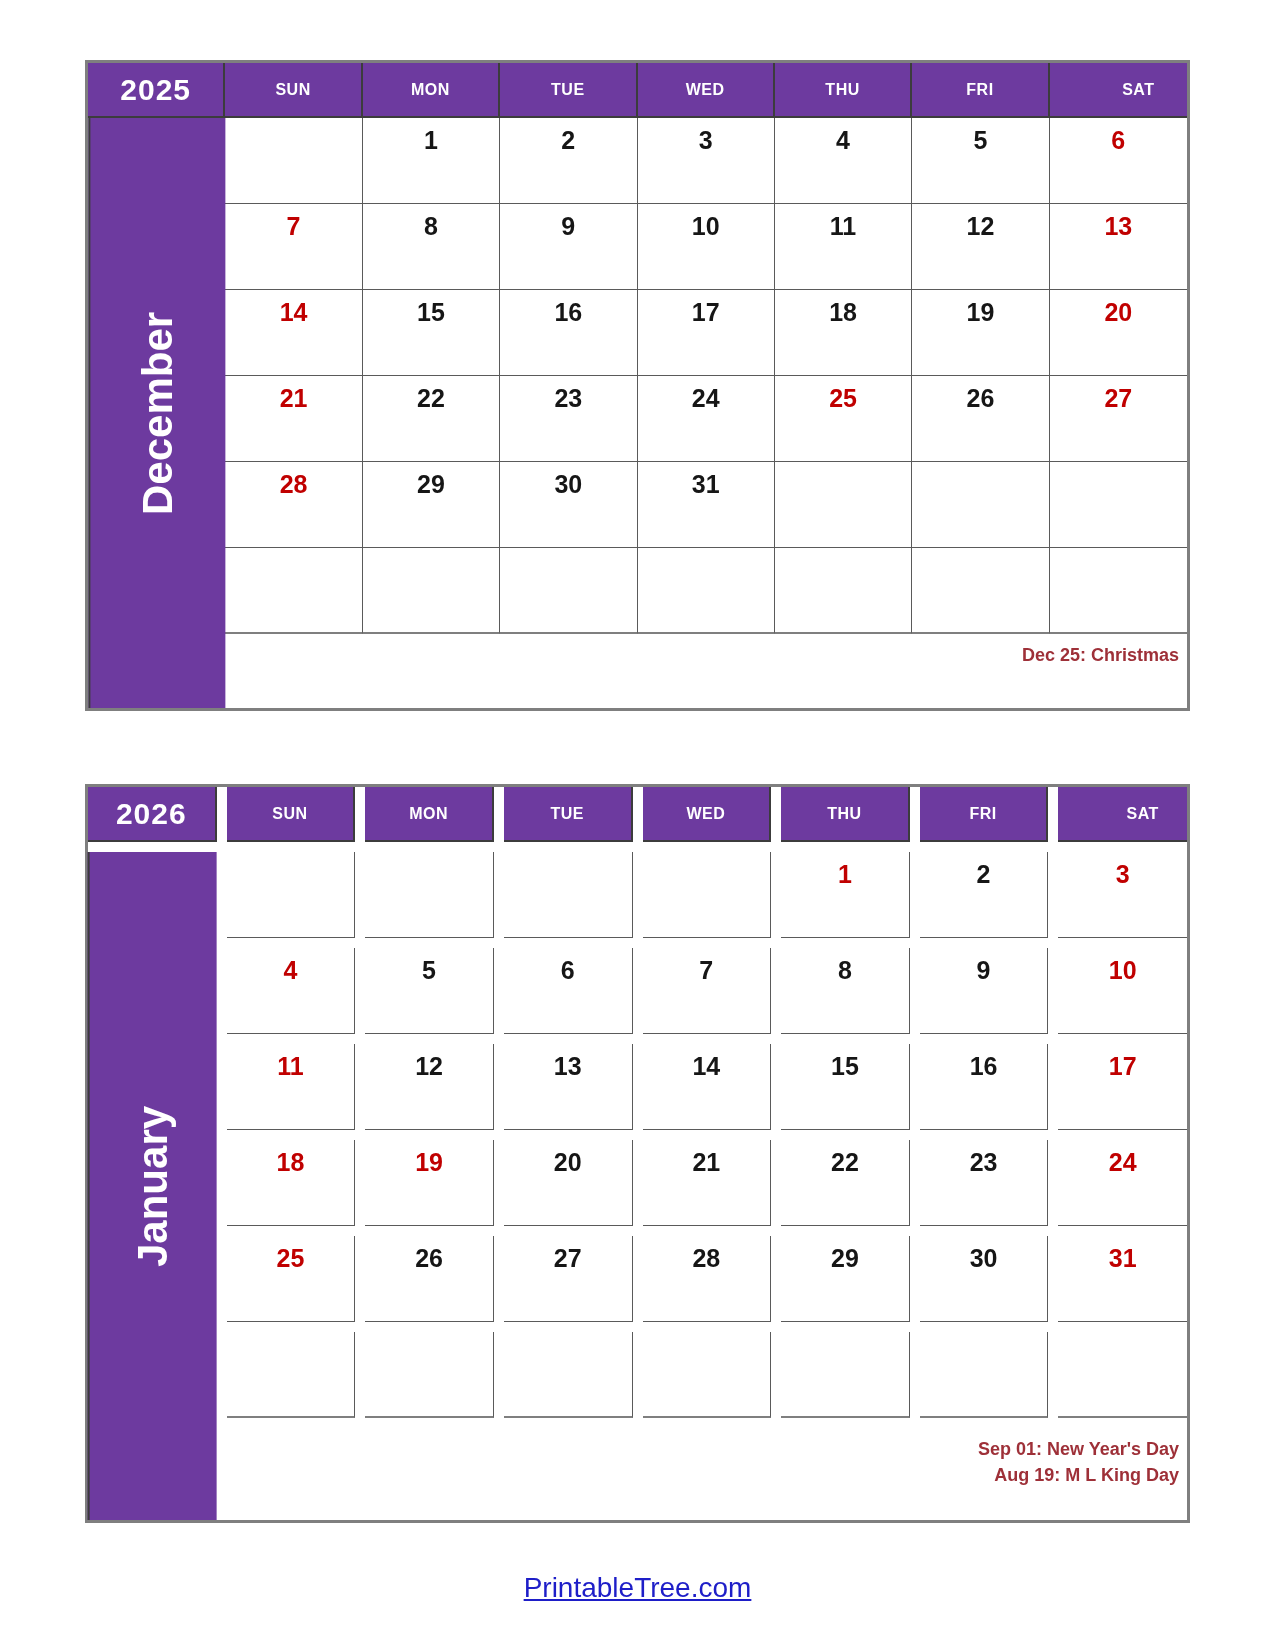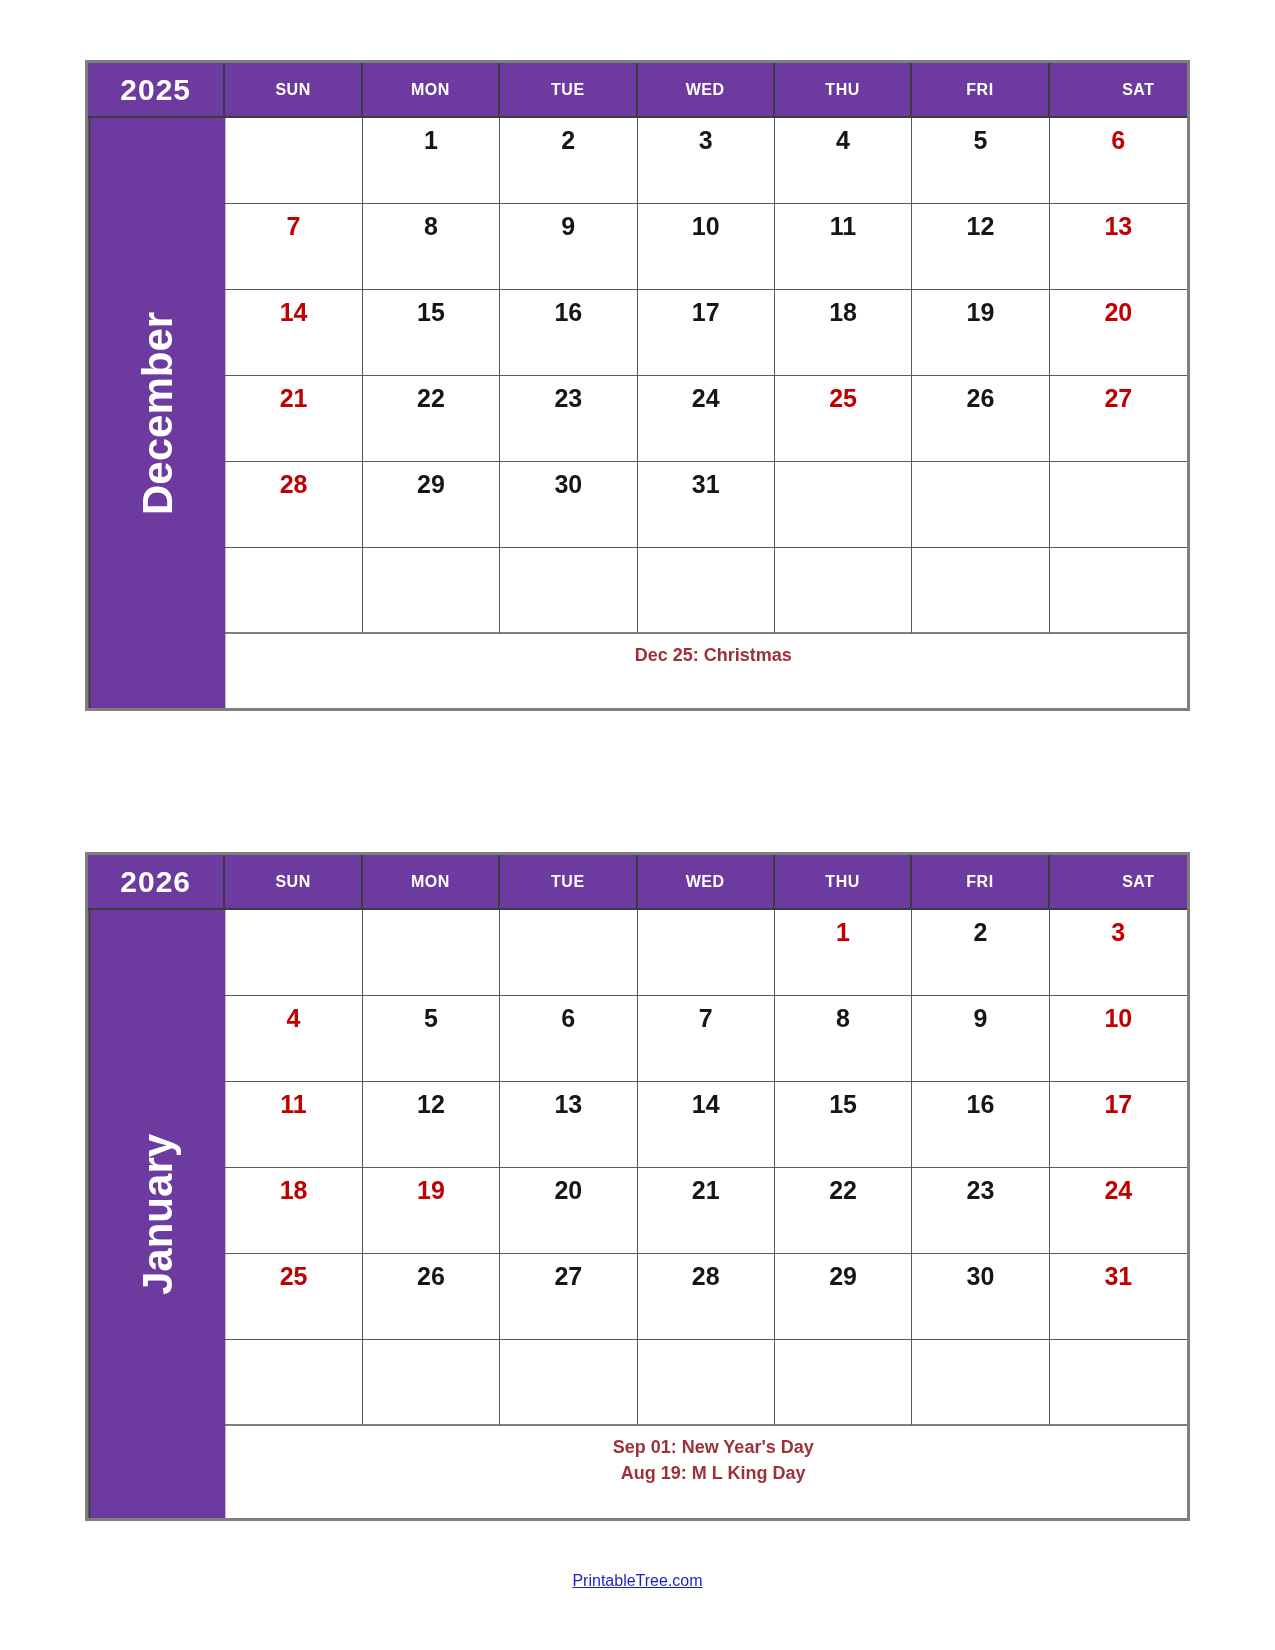--- a/index.html
+++ b/index.html
@@ -26,21 +26,21 @@
   .cal{
     position:absolute;
     left:85px;
     width:1105px;
     display:grid;
     grid-template-columns:repeat(8,1fr);
     border:3px solid var(--line-gray);
     background:#ffffff;
   }
   #cal-0{ top:60px;  grid-template-rows:55px repeat(6,86px) 74px; }
-  #cal-1{ top:852px; grid-template-rows:55px repeat(6,86px) 92px; }
+  #cal-1{ top:784px; grid-template-rows:55px repeat(6,86px) 92px;gap:10px; }
 
   .hcell{
     background:var(--purple);
     color:#ffffff;
     display:flex;
     align-items:center;
     justify-content:center;
     font-weight:bold;
     border-right:2px solid var(--line-dark);
     border-bottom:2px solid var(--line-dark);
@@ -75,40 +75,40 @@
     color:var(--date-black);
   }
   .dcell.red{ color:var(--date-red); }
   .dcell.lastcol{ border-right:none; }
   .dcell.lastrow{ border-bottom:2px solid var(--line-gray); }
 
   .holiday{
     grid-column:2 / 9;
     grid-row:8;
     background:#ffffff;
-    padding:8px 0 0 14px;
-    text-align:center;
+    padding:8px 8px 0 14px;
+    text-align:right;
   }
   .holiday-line{
     color:var(--holiday);
     font-size:18px;
     font-weight:bold;
     line-height:1.45;
   }
 
   .footer{
     position:absolute;
     top:1572px;
     left:0;
     width:100%;
     text-align:center;
   }
   .footer-link{
     color:var(--footer-blue);
-    font-size:16px;
+    font-size:28px;
     text-decoration:underline;
     cursor:pointer;
     margin-top:44px;
   }
 </style>
 </head>
 <body>
 
 <div class="page">
   <div class="cal" id="cal-0">

